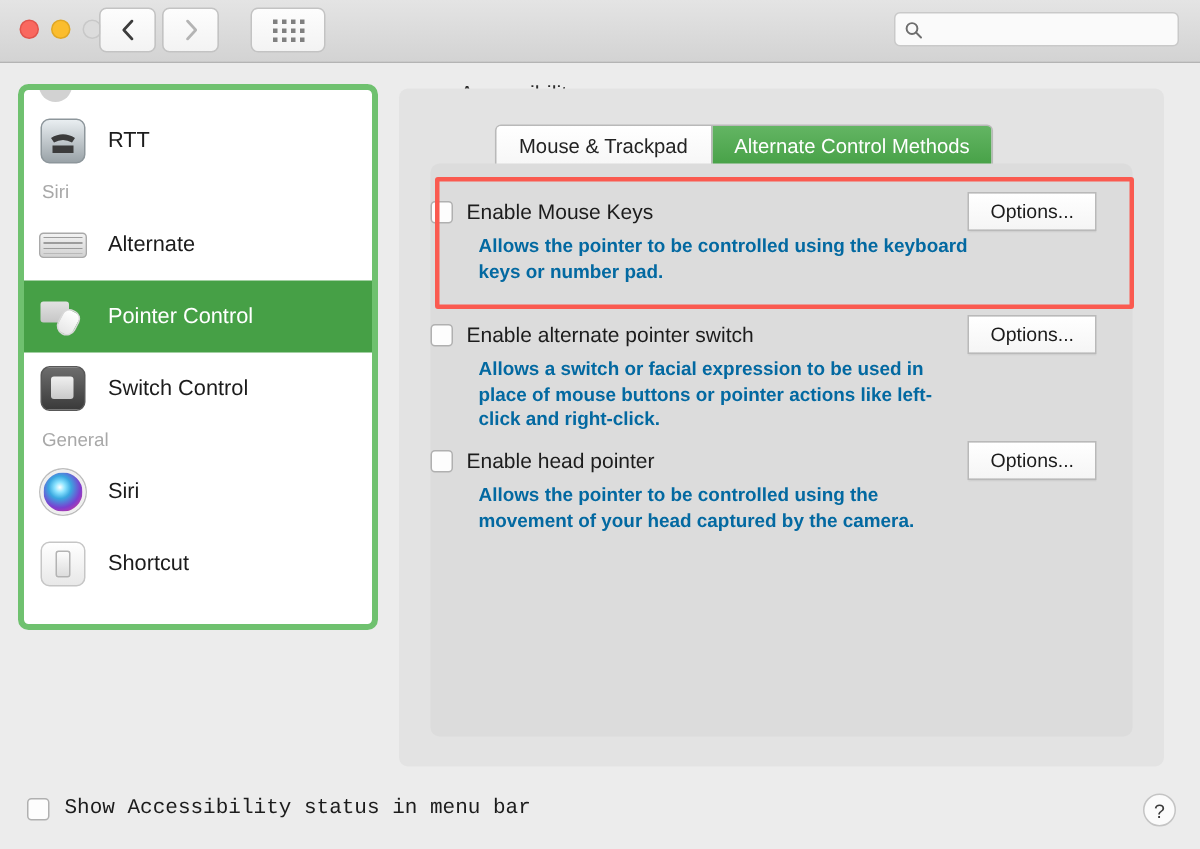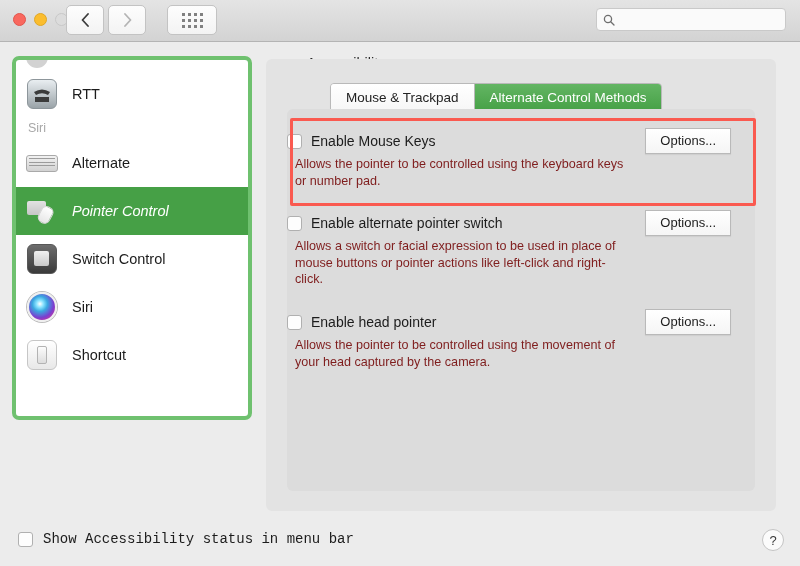--- a/index.html
+++ b/index.html
@@ -77,21 +77,21 @@
   .sb-partial .pchip {
     position: absolute; left: 10px; top: -14px; width: 22px; height: 22px;
     border-radius: 11px; background: #d2d2d2;
   }
   .sb-item {
     display: flex; align-items: center; height: 48px; padding-left: 10px;
   }
   .sb-item.selected { background: #46a046; }
   .sb-item .ico { width: 32px; height: 32px; flex: none; margin-right: 14px; position: relative; }
   .sb-item .lbl { font-size: 14.5px; color: #1c1c1c; }
-  .sb-item.selected .lbl { color: #ffffff; font-style: italic; }
+  .sb-item.selected .lbl { color: #ffffff; }
   .sb-group {
     font-size: 12.5px; color: #a8a8a8; padding: 3px 0 4px 12px;
   }
 
   
   .content-outer {
     position: absolute; left: 266px; top: 59px; width: 510px; height: 452px;
     background: #e3e3e3; border-radius: 6px;
   }
   .content-inner {
@@ -117,22 +117,22 @@
   
   .opt { position: absolute; left: 0; width: 468px; }
   .opt-head { display: flex; align-items: center; height: 20px; }
   .cb {
     width: 15px; height: 15px; flex: none;
     background: #fdfdfd; border: 1px solid #b0b0b0; border-radius: 3px;
     margin-right: 9px;
   }
   .opt-title { font-size: 14px; color: #1c1c1c; }
   .opt-desc {
-    margin-top: 5px; margin-left: 8px;
-    font-size: 12.6px; line-height: 16.5px; color: #7f1d1d; max-width: 330px;
+    margin-top: 5px; margin-left: 32px;
+    font-size: 12.6px; line-height: 16.5px; color: #0369a1; max-width: 330px; font-weight: bold;
   }
   .opt-btn {
     position: absolute; right: 24px; top: -3px;
     font-size: 13px; color: #1c1c1c;
     background: linear-gradient(to bottom, #ffffff, #f5f5f5);
     border: 1px solid #b9b9b9; border-radius: 0;
     padding: 4px 14px 5px;
     box-shadow: 0 1px 1px rgba(0,0,0,.06);
   }
 
@@ -279,20 +279,21 @@
       </div>
 
       <div class="sb-item">
         <span class="ico">
           <span class="ic-sq ic-sw"></span>
           <span class="sw-inner"></span>
         </span>
         <span class="lbl">Switch Control</span>
       </div>
 
+      <div class="sb-group">General</div>
 
       <div class="sb-item">
         <span class="ico">
           <span class="ic-siri"></span>
         </span>
         <span class="lbl">Siri</span>
       </div>
 
       <div class="sb-item">
         <span class="ico">
@@ -326,21 +327,21 @@
 
       <div class="opt" style="top:104px">
         <div class="opt-head">
           <span class="cb"></span>
           <span class="opt-title">Enable alternate pointer switch</span>
         </div>
         <div class="opt-desc">Allows a switch or facial expression to be used in place of mouse buttons or pointer actions like left-click and right-click.</div>
         <div class="opt-btn">Options...</div>
       </div>
 
-      <div class="opt" style="top:203px">
+      <div class="opt" style="top:188px">
         <div class="opt-head">
           <span class="cb"></span>
           <span class="opt-title">Enable head pointer</span>
         </div>
         <div class="opt-desc">Allows the pointer to be controlled using the movement of your head captured by the camera.</div>
         <div class="opt-btn">Options...</div>
       </div>
 
     </div>
   </div>

